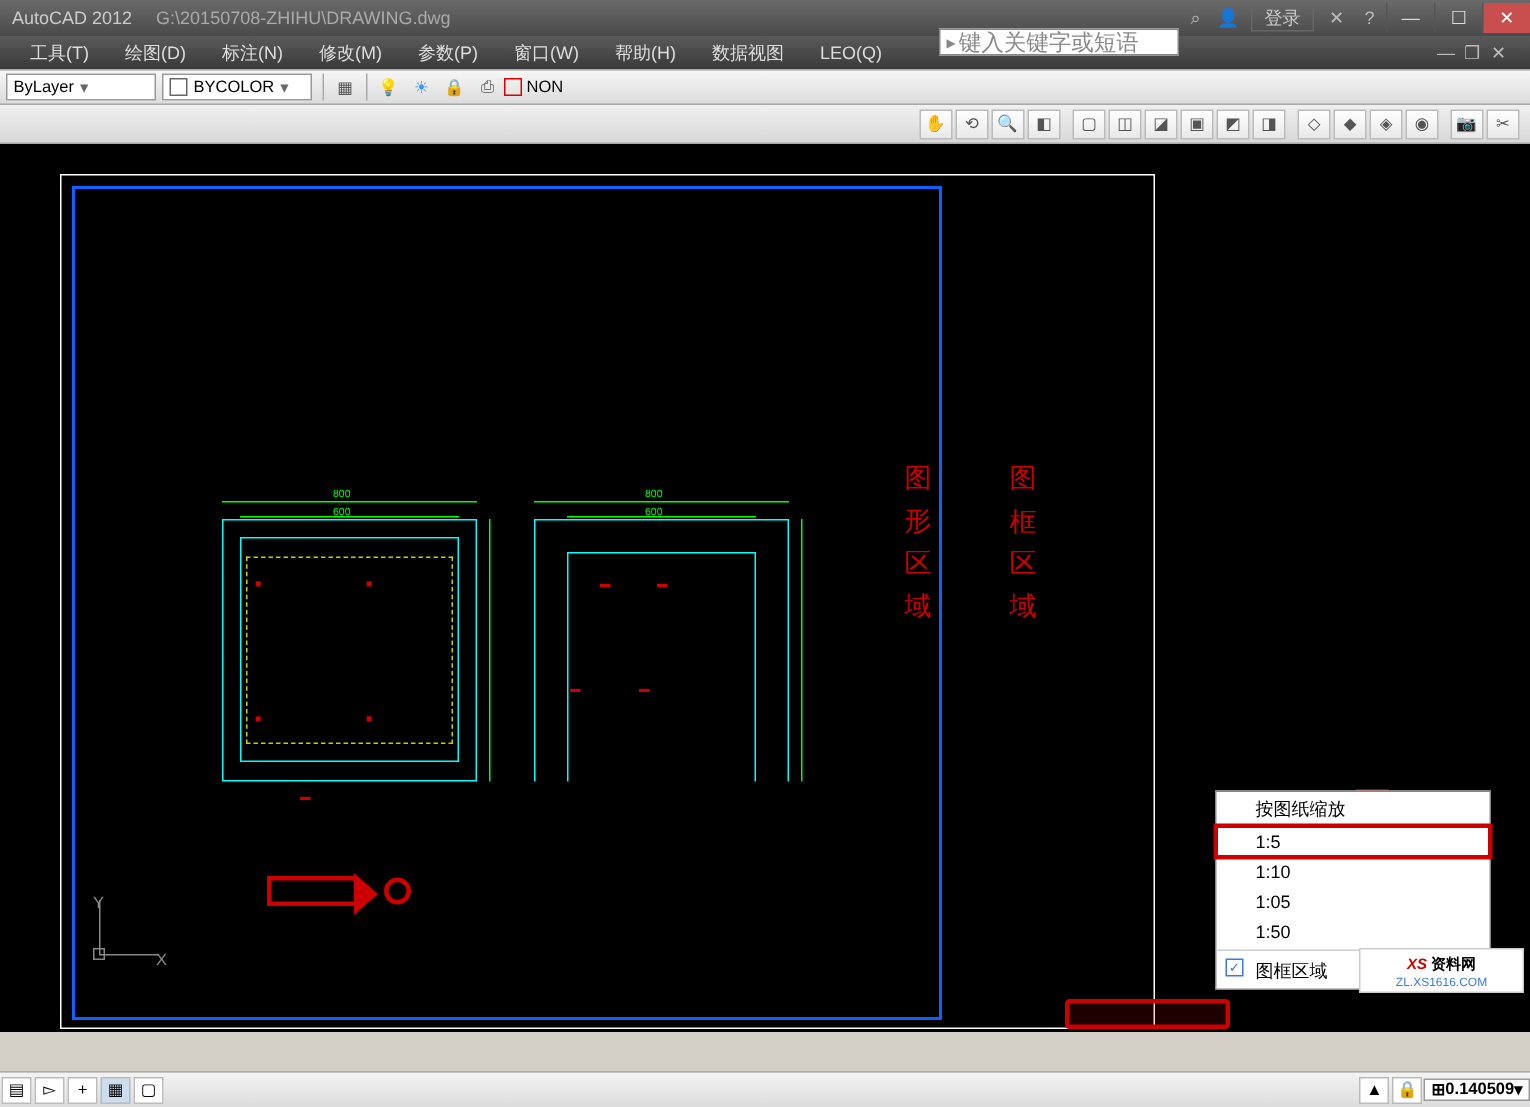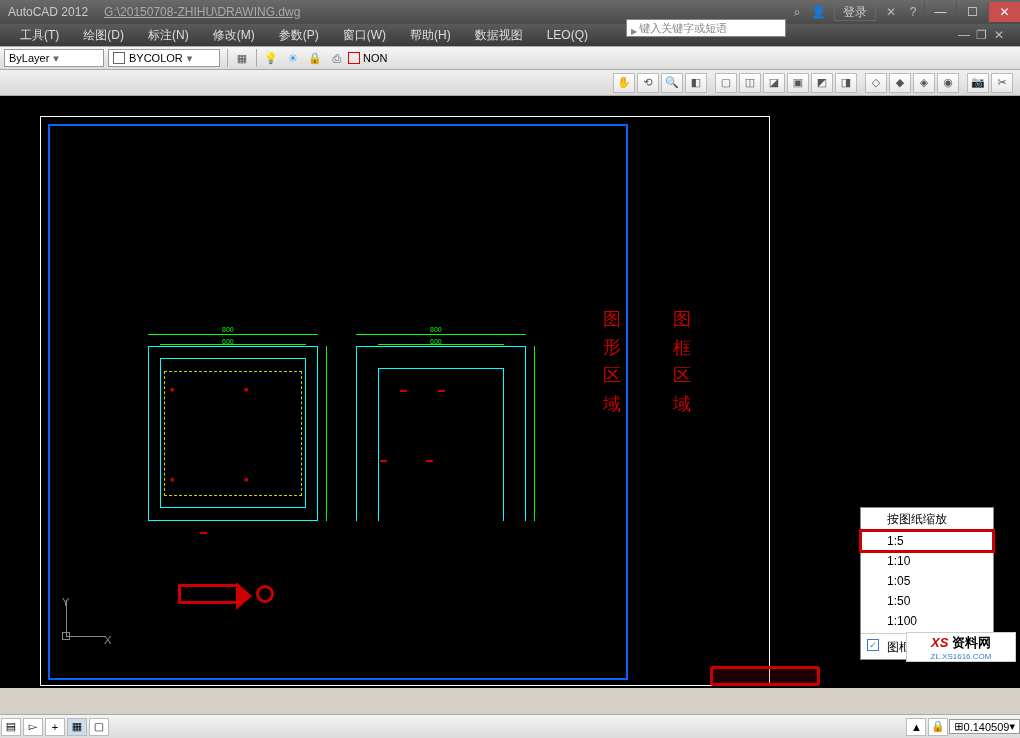--- a/index.html
+++ b/index.html
@@ -1,41 +1,41 @@
 <!DOCTYPE html>
 <html><head>
 <meta charset="utf-8">
 <style>
 * { margin:0; padding:0; box-sizing:border-box; font-family:"Microsoft YaHei","SimSun",sans-serif; }
 body { width:1020px; height:738px; background:#d4d0c8; overflow:hidden; position:relative; }
 
 
 .titlebar { height:24px; background:linear-gradient(#6a6a6a,#4a4a4a); display:flex; align-items:center; color:#ccc; font-size:12px; }
 .titlebar .title { padding:0 8px; flex:0 0 auto; }
-.titlebar .path { color:#aaa; padding-left:8px;text-decoration:underline; }
+.titlebar .path { color:#aaa; padding-left:8px; }
 .titlebar .spacer { flex:1; }
-.titlebar .search { width:160px; height:18px; background:#fff; border:1px solid #888; font-size:11px; color:#888; padding:0 4px; display:flex; align-items:flex-end;margin-top:32px; }
+.titlebar .search { width:160px; height:18px; background:#fff; border:1px solid #888; font-size:15px; color:#888; padding:0 4px; display:flex; align-items:center;margin-top:32px; }
 .titlebar .search::before { content:"▶"; font-size:8px; color:#888; margin-right:2px; }
 .titlebar .tbicon { width:20px; height:20px; display:flex; align-items:center; justify-content:center; margin:0 1px; color:#bbb; }
 .titlebar .login { border:1px solid #666; padding:0 8px; height:18px; display:flex; align-items:center; margin:0 4px; }
 .winbtn { width:32px; height:20px; display:flex; align-items:center; justify-content:center; color:#ddd; border-left:1px solid #555; }
 .winbtn.close { background:#c94f4f; color:#fff; }
 
 
 .menubar { height:22px; background:linear-gradient(#5a5a5a,#3a3a3a); display:flex; align-items:center; padding:0 8px; color:#ddd; font-size:12px; }
 .menubar .mi { padding:0 12px; cursor:pointer; }
 .menubar .right { margin-left:auto; display:flex; }
 .menubar .right .tbicon { width:18px; color:#bbb; }
 
 
 .propbar { height:24px; background:linear-gradient(#f6f6f6,#dcdcdc); border-top:1px solid #aaa; border-bottom:1px solid #aaa; display:flex; align-items:center; padding:0 4px; font-size:11px; }
 .propbar .drop { height:18px; border:1px solid #999; background:#fff; display:flex; align-items:center; padding:0 4px; margin-right:4px; }
 .propbar .drop::after { content:"▾"; margin-left:4px; color:#666; }
 .propbar .drop.line { width:100px; }
-.propbar .drop.color { width:112px; }
+.propbar .drop.color { width:100px; }
 .propbar .swatch { width:12px; height:12px; border:1px solid #666; background:#fff; margin-right:4px; }
 .propbar .ic { width:22px; height:18px; border:1px solid transparent; display:flex; align-items:center; justify-content:center; color:#555; }
 .propbar .sep { width:1px; height:18px; background:#aaa; margin:0 3px; }
 .propbar .non { display:flex; align-items:center; }
 .propbar .non .sq { width:12px; height:12px; border:1px solid #d00; margin-right:3px; }
 
 
 .toolbar2 { height:26px; background:linear-gradient(#f0f0f0,#d8d8d8); border-bottom:1px solid #aaa; display:flex; align-items:center; justify-content:flex-end; padding:0 6px; }
 .toolbar2 .ic { width:22px; height:20px; border:1px solid #bbb; background:linear-gradient(#fff,#e8e8e8); display:flex; align-items:center; justify-content:center; margin:0 1px; color:#555; font-size:11px; }
 .toolbar2 .sep { width:6px; }
@@ -70,45 +70,45 @@
 .yellowdash { border:1px dashed #cc0; }
 .dimtxt { color:#0f0; font-size:7px; position:absolute; }
 .redtxt { color:#c00; font-size:7px; position:absolute; }
 
 
 .scaletag { position:absolute; right:40px; bottom:28px; display:flex; height:18px; }
 .scaletag .lbl { border:1px solid #fff; color:#fff; font-size:10px; padding:0 6px; background:#000; }
 .scaletag .val { border:1px solid #fff; color:#fff; font-size:10px; padding:0 12px; background:#000; }
 
 
-.popup { position:absolute; right:26px; bottom:28px; width:134px; background:#fff; border:1px solid #888; box-shadow:2px 2px 6px rgba(0,0,0,.3); font-size:12px; }
+.popup { position:absolute; right:26px; bottom:28px; width:184px; background:#fff; border:1px solid #888; box-shadow:2px 2px 6px rgba(0,0,0,.3); font-size:12px; }
 .popup .item { padding:3px 10px 3px 26px; position:relative; }
 .popup .item .chk { position:absolute; left:6px; top:3px; width:12px; height:12px; border:1px solid #3a7bd5; display:flex; align-items:center; justify-content:center; color:#3a7bd5; font-size:9px; }
 .popup .hl { outline:3px solid #c00; outline-offset:-1px; }
 .popup hr { border:none; border-top:1px solid #ccc; margin:2px 0; }
 
 
 .bigarrow { position:absolute; right:90px; top:430px; width:30px; height:90px; }
 .bigarrow .shaft { width:22px; height:60px; background:rgba(200,0,0,.6); border:2px solid #a00; margin:0 auto; }
 .bigarrow .head { width:0; height:0; border-left:18px solid transparent; border-right:18px solid transparent; border-top:24px solid rgba(200,0,0,.7); margin:0 auto; }
 
 
 .bhl { position:absolute; bottom:2px; right:200px; width:110px; height:20px; border:3px solid #c00; border-radius:3px; background:rgba(200,0,0,.15); }
 
 
 .status { position:absolute; bottom:0; left:0; right:0; height:24px; background:linear-gradient(#f4f4f4,#dcdcdc); border-top:1px solid #aaa; display:flex; align-items:center; font-size:11px; }
 .status .ic { width:20px; height:18px; border:1px solid #bbb; background:#fff; display:flex; align-items:center; justify-content:center; margin:0 1px; }
 .status .spacer { flex:1; }
-.status .scale { border:1px solid #999; padding:0 4px; background:#fff; display:flex; align-items:flex-end; }
+.status .scale { border:1px solid #999; padding:0 4px; background:#fff; display:flex; align-items:flex-start;font-weight:bold; }
 .status .scale::before { content:"⊞ "; }
 .status .scale::after { content:" ▾"; }
 
 
 .wm { position:absolute; right:4px; bottom:26px; width:110px; height:30px; background:#fff; border:1px solid #ccc; display:flex; flex-direction:column; align-items:center; justify-content:center; font-size:9px; }
-.wm .big { font-size:13px; font-weight:bold; }
+.wm .big { font-size:10px; font-weight:bold; }
 .wm .bx { color:#c00; font-style:italic; font-weight:bold; }
 .wm .url { color:#3a7bd5; font-size:8px; }
 </style>
 </head>
 <body>
 
 <div class="titlebar">
   <span class="title">AutoCAD 2012</span>
   <span class="path">G:\20150708-ZHIHU\DRAWING.dwg</span>
   <div class="spacer"></div>
@@ -242,21 +242,20 @@
     <div class="shaft"></div>
       <div class="head"></div>
   </div>
 
   <div class="popup">
     <div class="item">按图纸缩放</div>
     <div class="item hl">1:5</div>
     <div class="item">1:10</div>
     <div class="item">1:05</div>
     <div class="item">1:50</div>
-    <div class="item">1:100</div>
     <hr>
     <div class="item"><span class="chk">✓</span><span>图框区域</span></div>
   </div>
 
   <div class="bhl"></div>
 
   <div class="wm">
     <div class="big"><span class="bx">XS</span> <span>资料网</span></div>
     <div class="url">ZL.XS1616.COM</div>
   </div>

